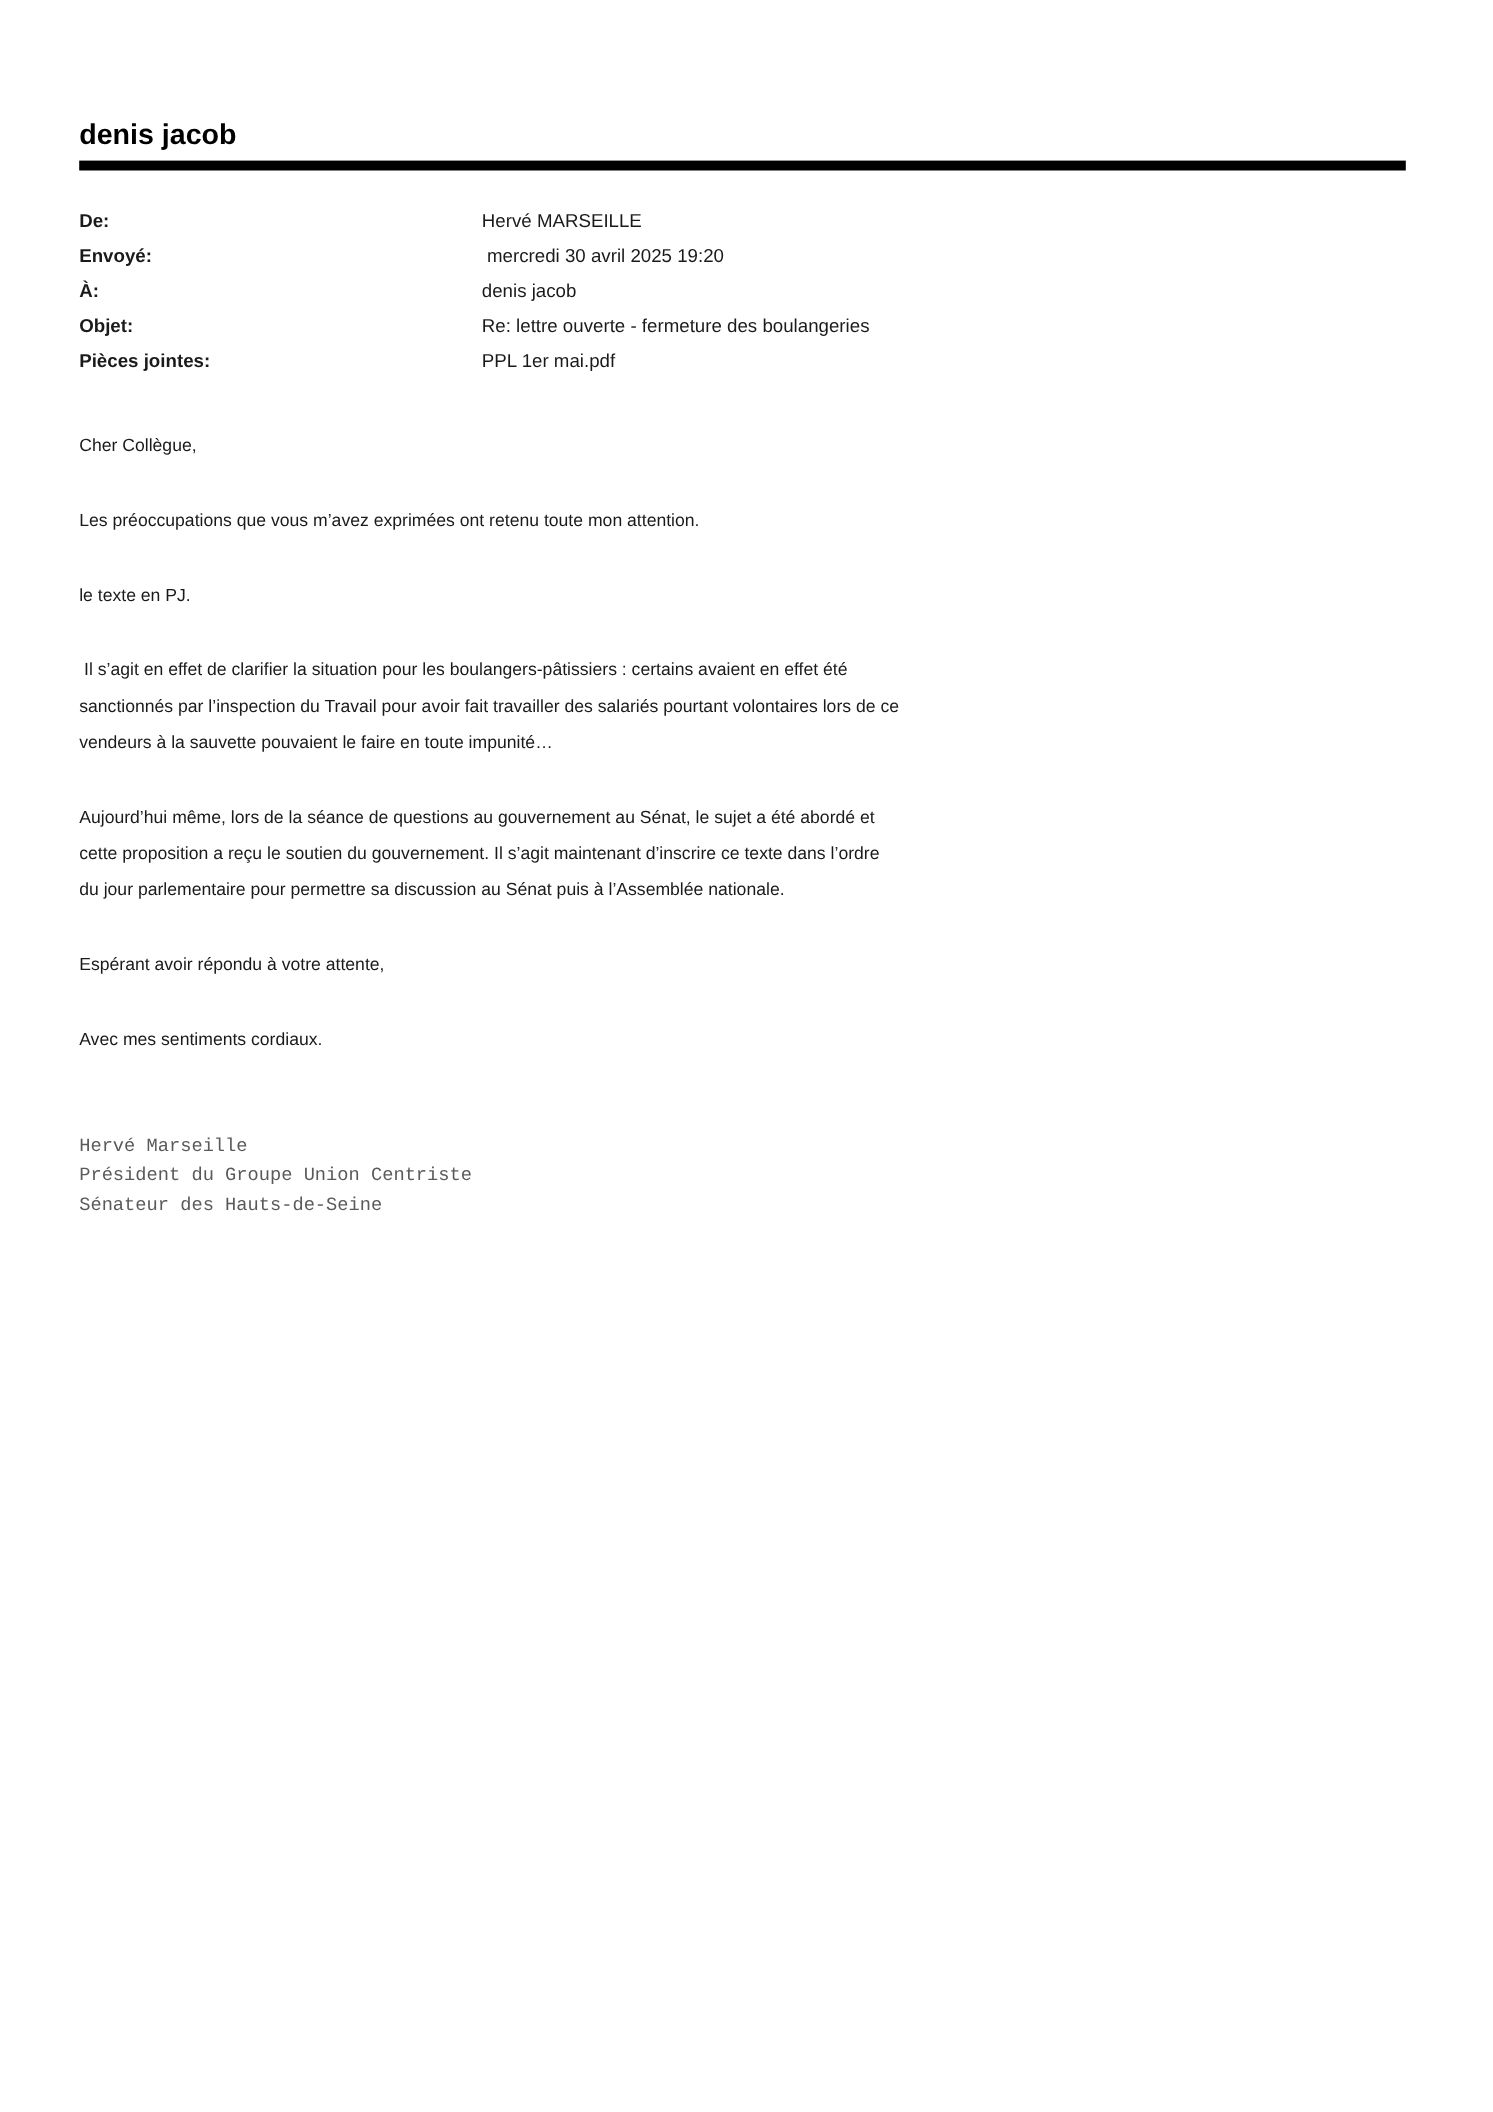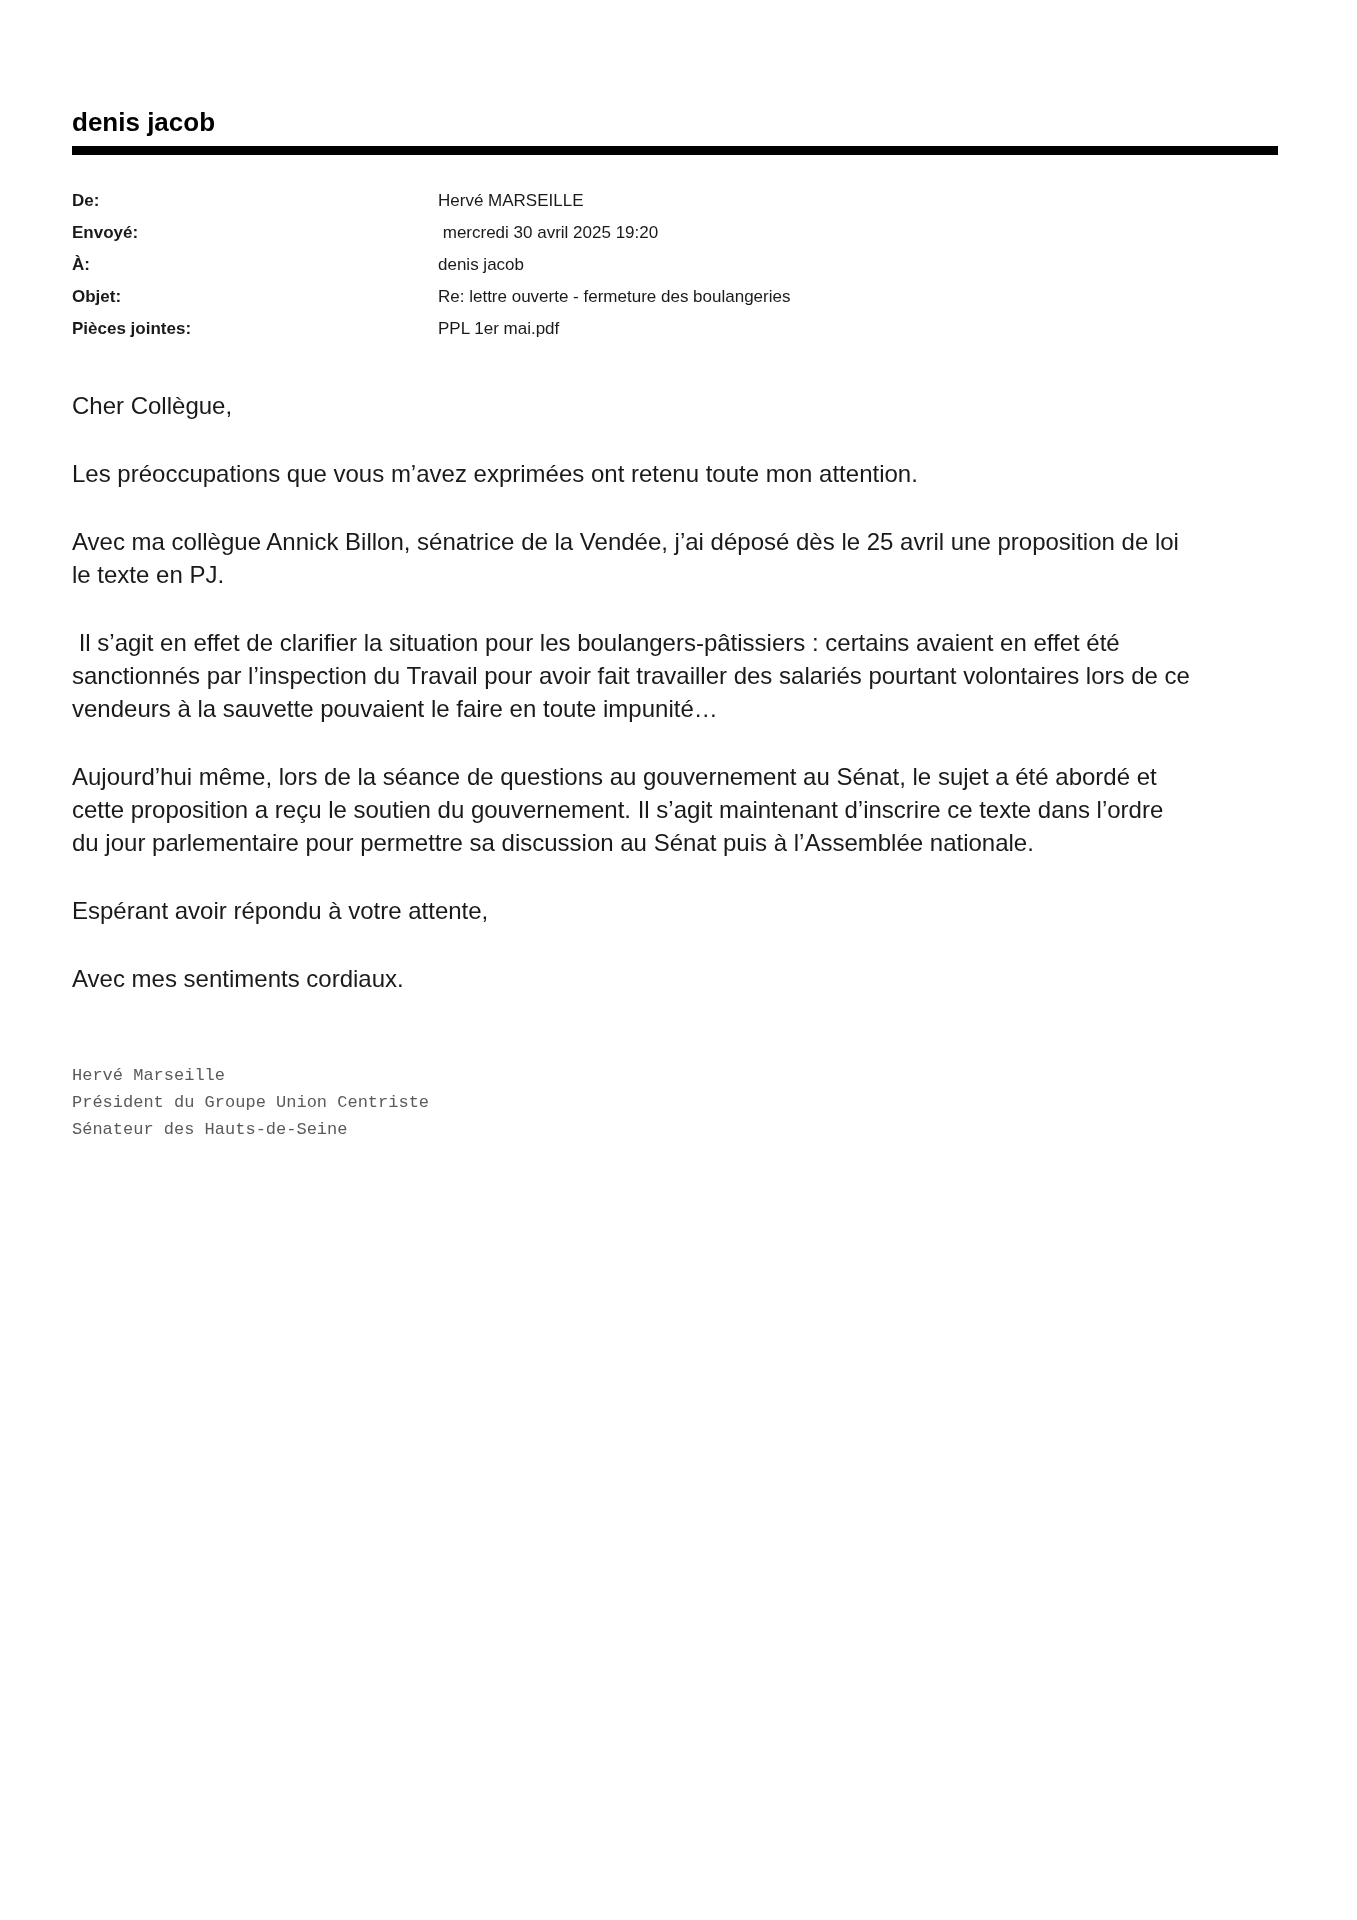--- a/index.html
+++ b/index.html
@@ -19,21 +19,21 @@
     font-size: 26px;
     line-height: 32px;
     font-weight: 700;
     color: #000000;
   }
   .rule { height: 9px; background: #000000; margin-top: 8px; }
   .fields { margin-top: 30px; }
   .field-row { display: flex; font-size: 17px; line-height: 32px; }
   .field-label { width: 366px; flex: none; font-weight: 700; white-space: pre; }
   .field-value { white-space: pre; }
-  .bodytext { margin-top: 44px; font-size: 24px; line-height: 33px; }
+  .bodytext { margin-top: 44px; font-size: 16px; line-height: 33px; }
   .para { margin: 0 0 35px 0; }
   .line { white-space: pre; }
   .signature {
     margin-top: 67px;
     font-family: "Liberation Mono", "DejaVu Sans Mono", monospace;
     font-size: 17px;
     line-height: 27px;
     color: #5a5a5a;
   }
   .sig-line { white-space: pre; }
@@ -80,21 +80,20 @@
     </div>
 
     <div class="bodytext">
       <div class="para">
         <div class="line">Cher Collègue,</div>
       </div>
       <div class="para">
         <div class="line">Les préoccupations que vous m’avez exprimées ont retenu toute mon attention.</div>
       </div>
       <div class="para">
-        <div class="line">Avec ma collègue Annick Billon, sénatrice de la Vendée, j’ai déposé dès le 25 avril une proposition de loi</div>
         <div class="line">le texte en PJ.</div>
       </div>
       <div class="para">
         <div class="line"> Il s’agit en effet de clarifier la situation pour les boulangers-pâtissiers : certains avaient en effet été</div>
         <div class="line">sanctionnés par l’inspection du Travail pour avoir fait travailler des salariés pourtant volontaires lors de ce</div>
         <div class="line">vendeurs à la sauvette pouvaient le faire en toute impunité…</div>
       </div>
       <div class="para">
         <div class="line">Aujourd’hui même, lors de la séance de questions au gouvernement au Sénat, le sujet a été abordé et</div>
         <div class="line">cette proposition a reçu le soutien du gouvernement. Il s’agit maintenant d’inscrire ce texte dans l’ordre</div>

